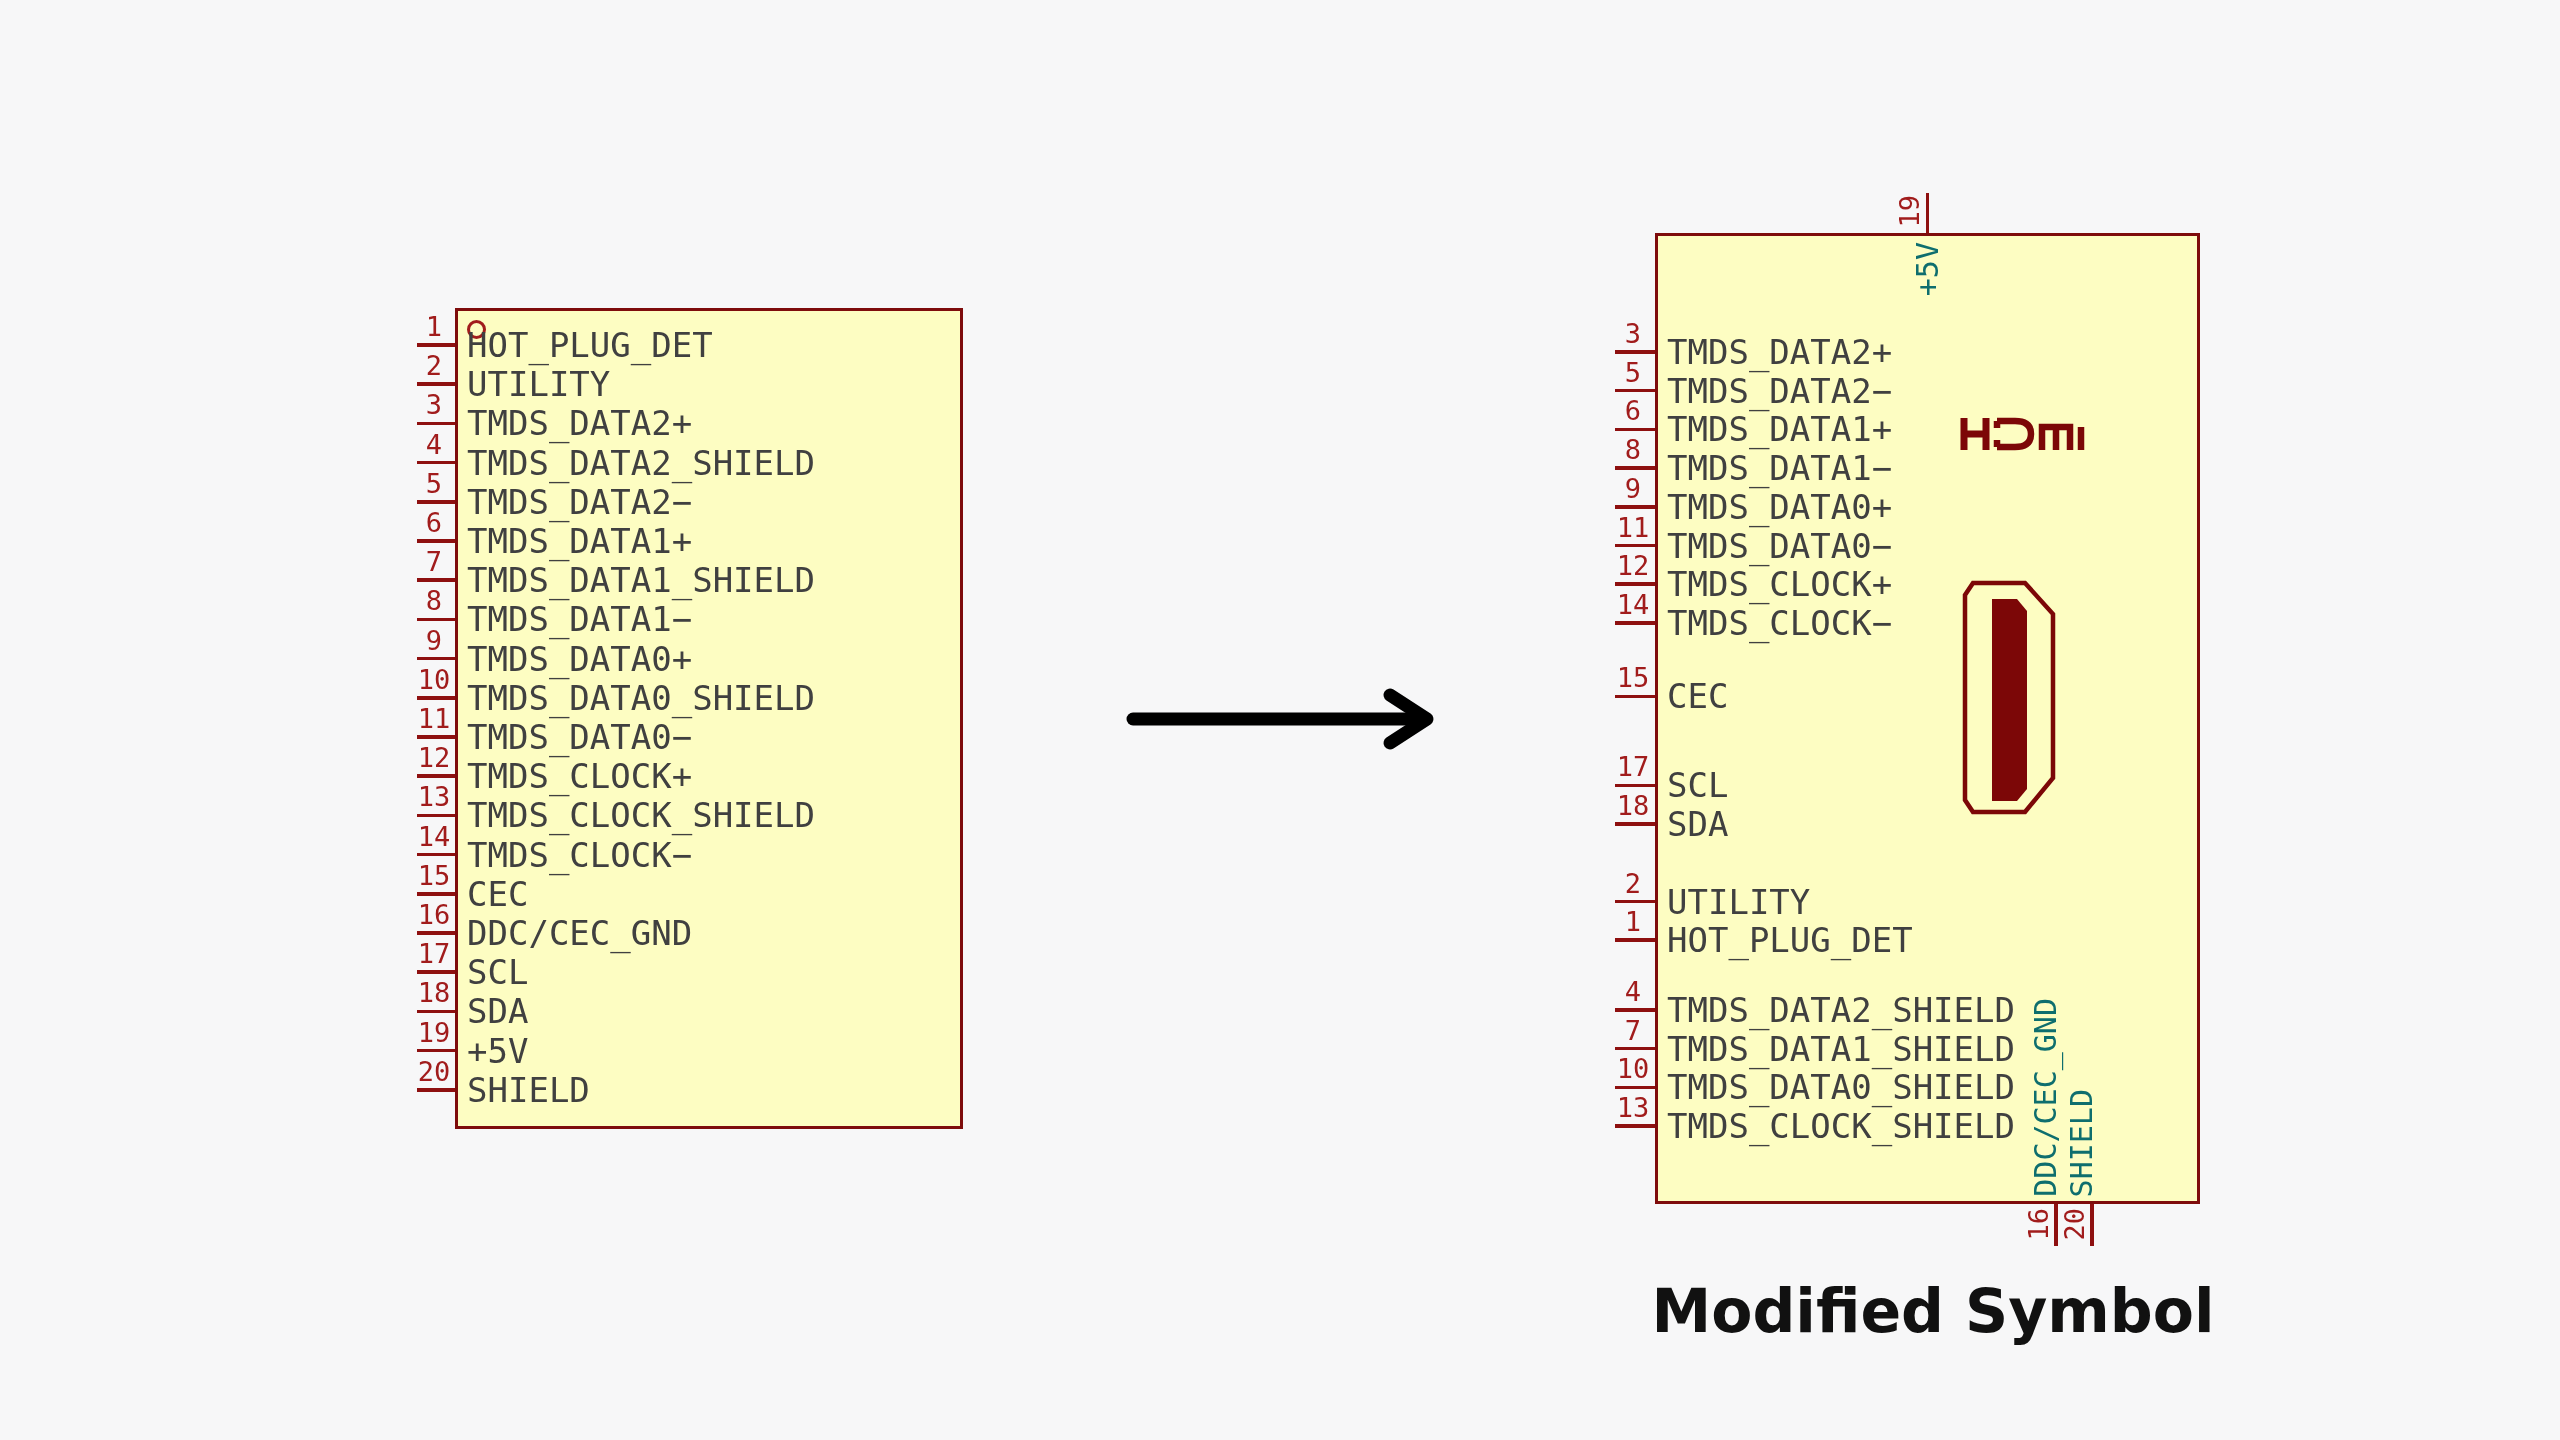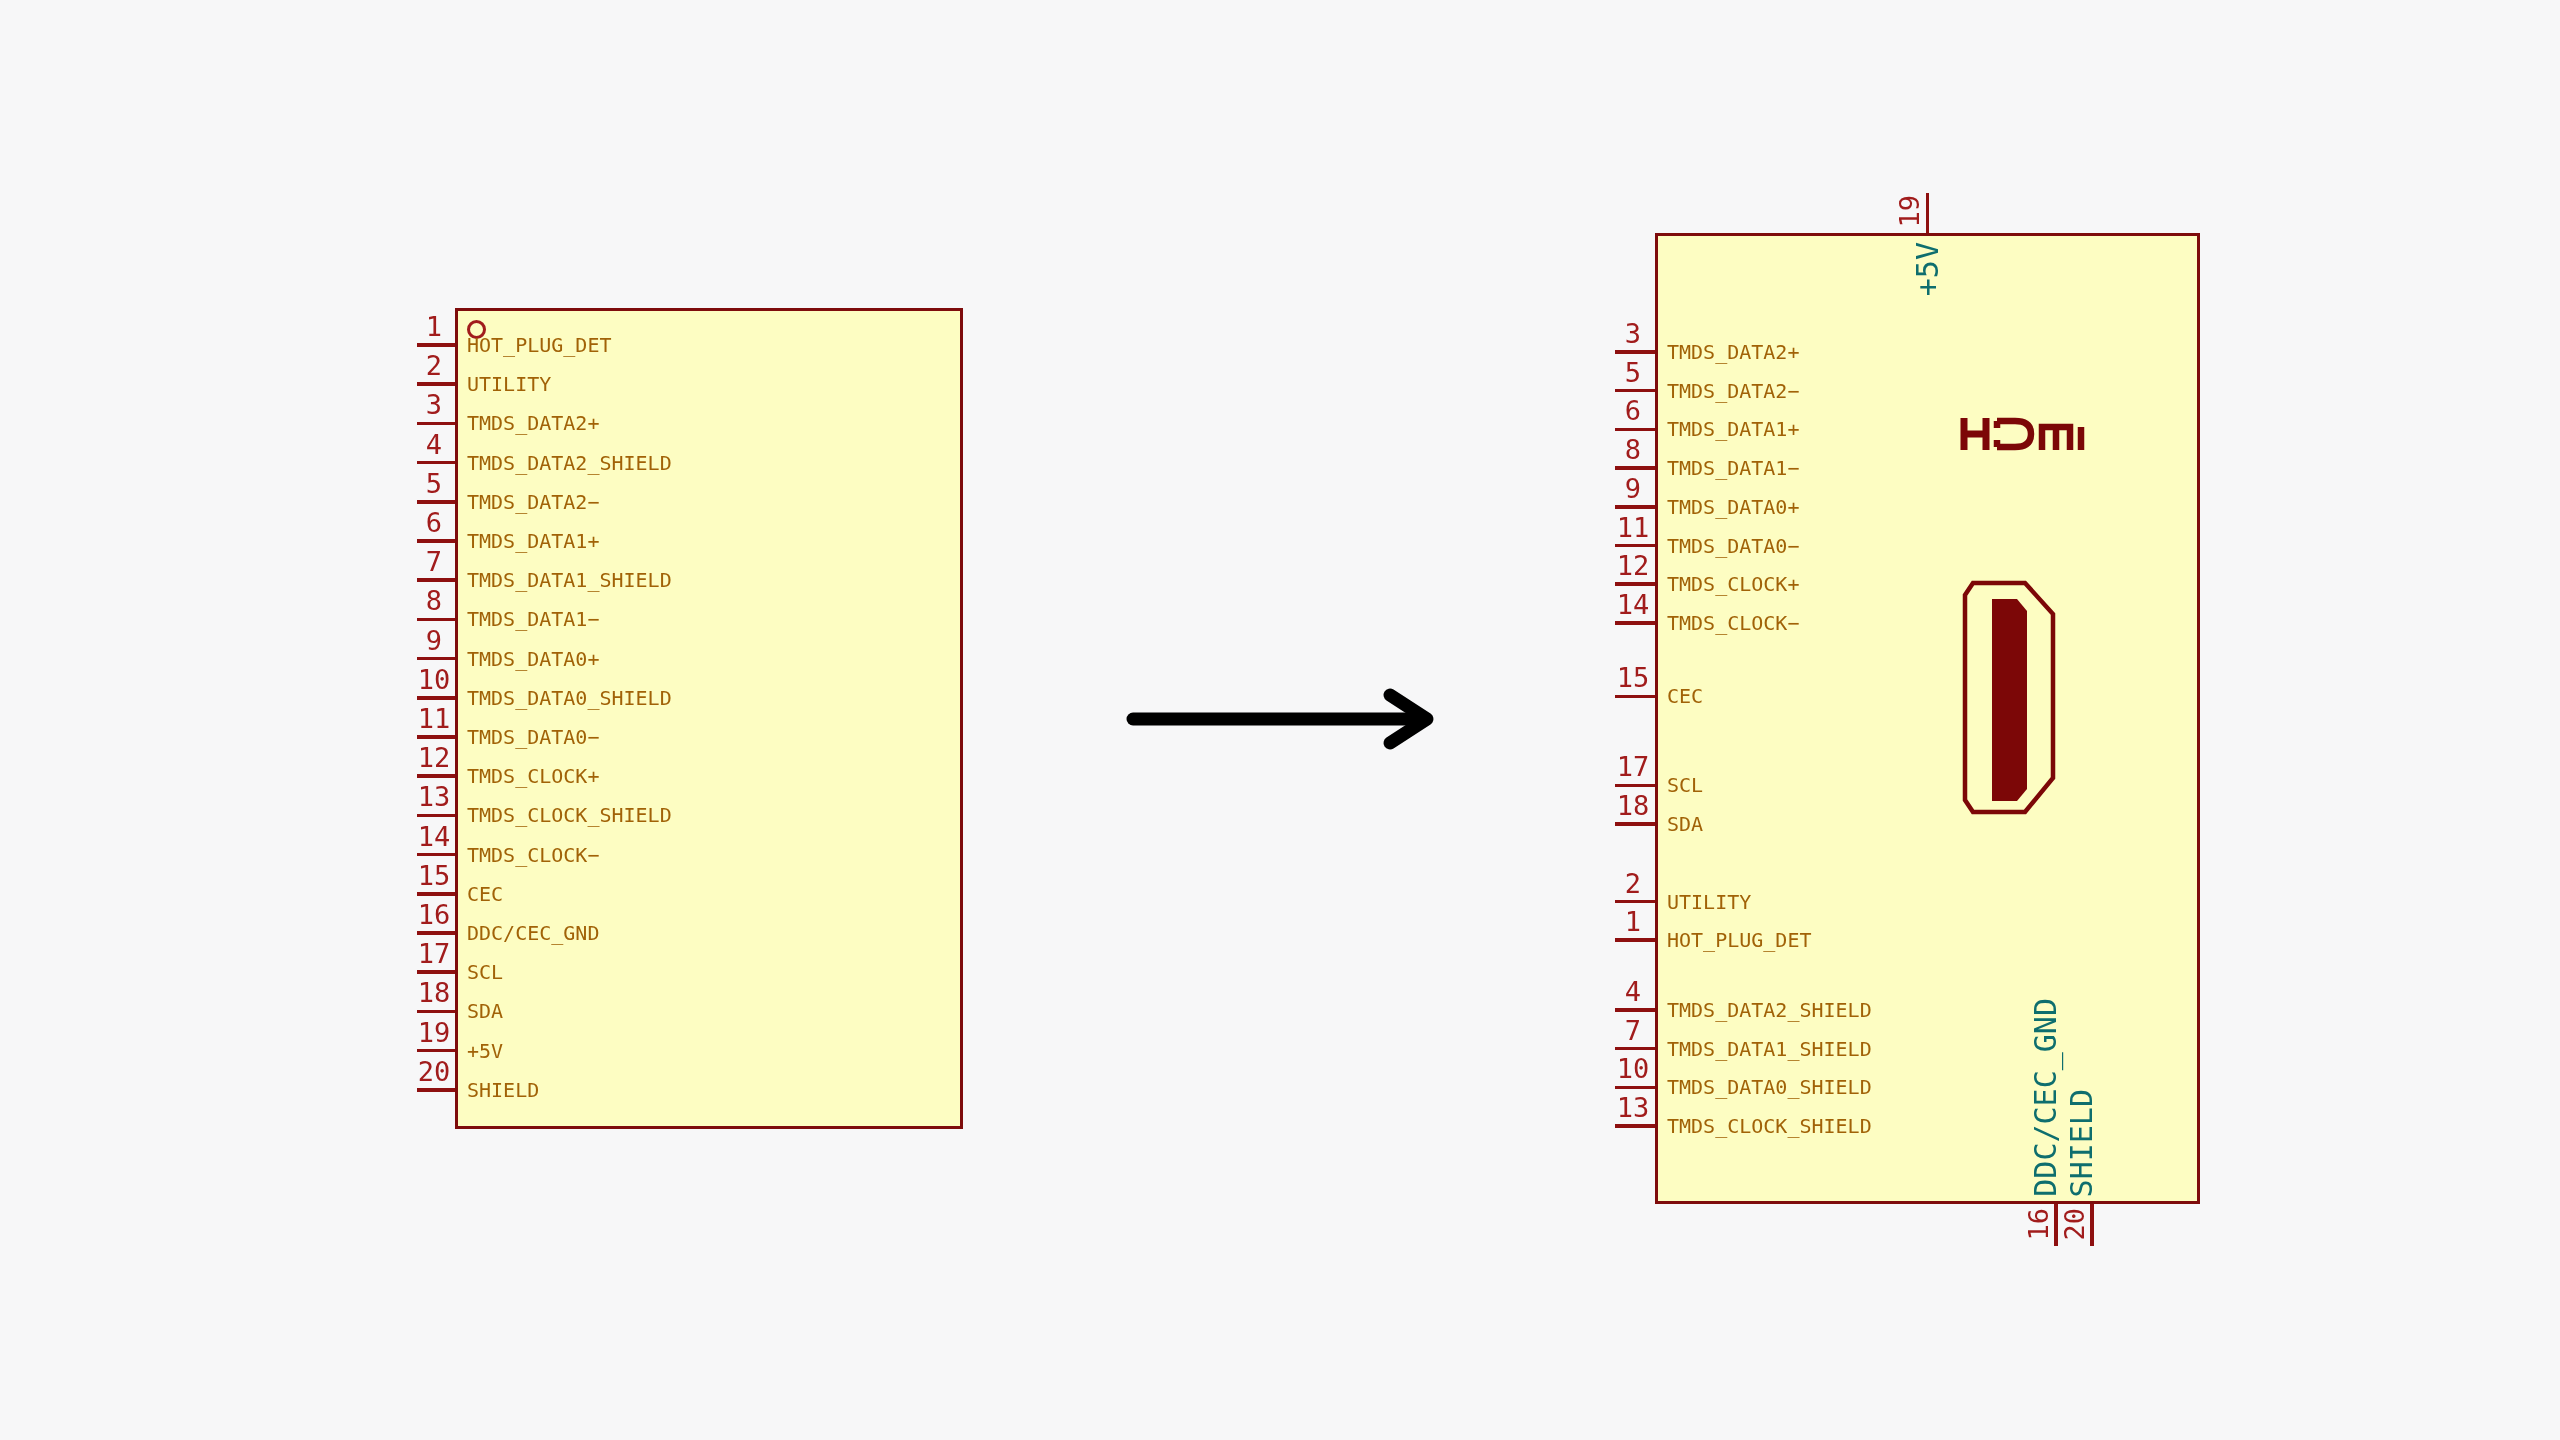--- a/index.html
+++ b/index.html
@@ -20,21 +20,21 @@
   #mod-box{left:1655px;top:233px;width:545px;height:971px;}
 
   .pin-stub{position:absolute;background:#8e1010;}
   .pin-number{
     position:absolute;height:30px;line-height:30px;
     font-size:27px;color:#a11c1c;text-align:center;
     white-space:nowrap;
   }
   .pin-name{
     position:absolute;height:32px;line-height:32px;
-    font-size:20px;color:#a16207;white-space:nowrap;
+    font-size:34px;color:#404040;white-space:nowrap;
   }
   .vtext{
     position:absolute;
     writing-mode:vertical-rl;
     transform:rotate(180deg);
     white-space:nowrap;
   }
   .vname{font-size:30px;color:#0e6e6e;line-height:32px;}
   .vnum{font-size:27px;color:#a11c1c;line-height:28px;}
 
@@ -213,14 +213,15 @@
       <path d="M84,38 V15 H112 V38 M98,15 V38" stroke-width="6.5"></path>
       <path d="M123,15 V38" stroke-width="6.5"></path>
     </g>
   </svg>
 
   <svg style="left:1958px;top:576px;" width="104" height="244" viewBox="0 0 104 244">
     <polygon points="7,19 15,7 67,7 95,38 95,202 67,236 15,236 7,224" fill="none" stroke="#7c0707" stroke-width="4.5" stroke-linejoin="miter"></polygon>
     <polygon points="34,23 59,23 69,35 69,213 59,225 34,225" fill="#7c0707"></polygon>
   </svg>
 
+  <div id="mod-title" class="title">Modified Symbol</div>
 
 </div>
 
 </body></html>

